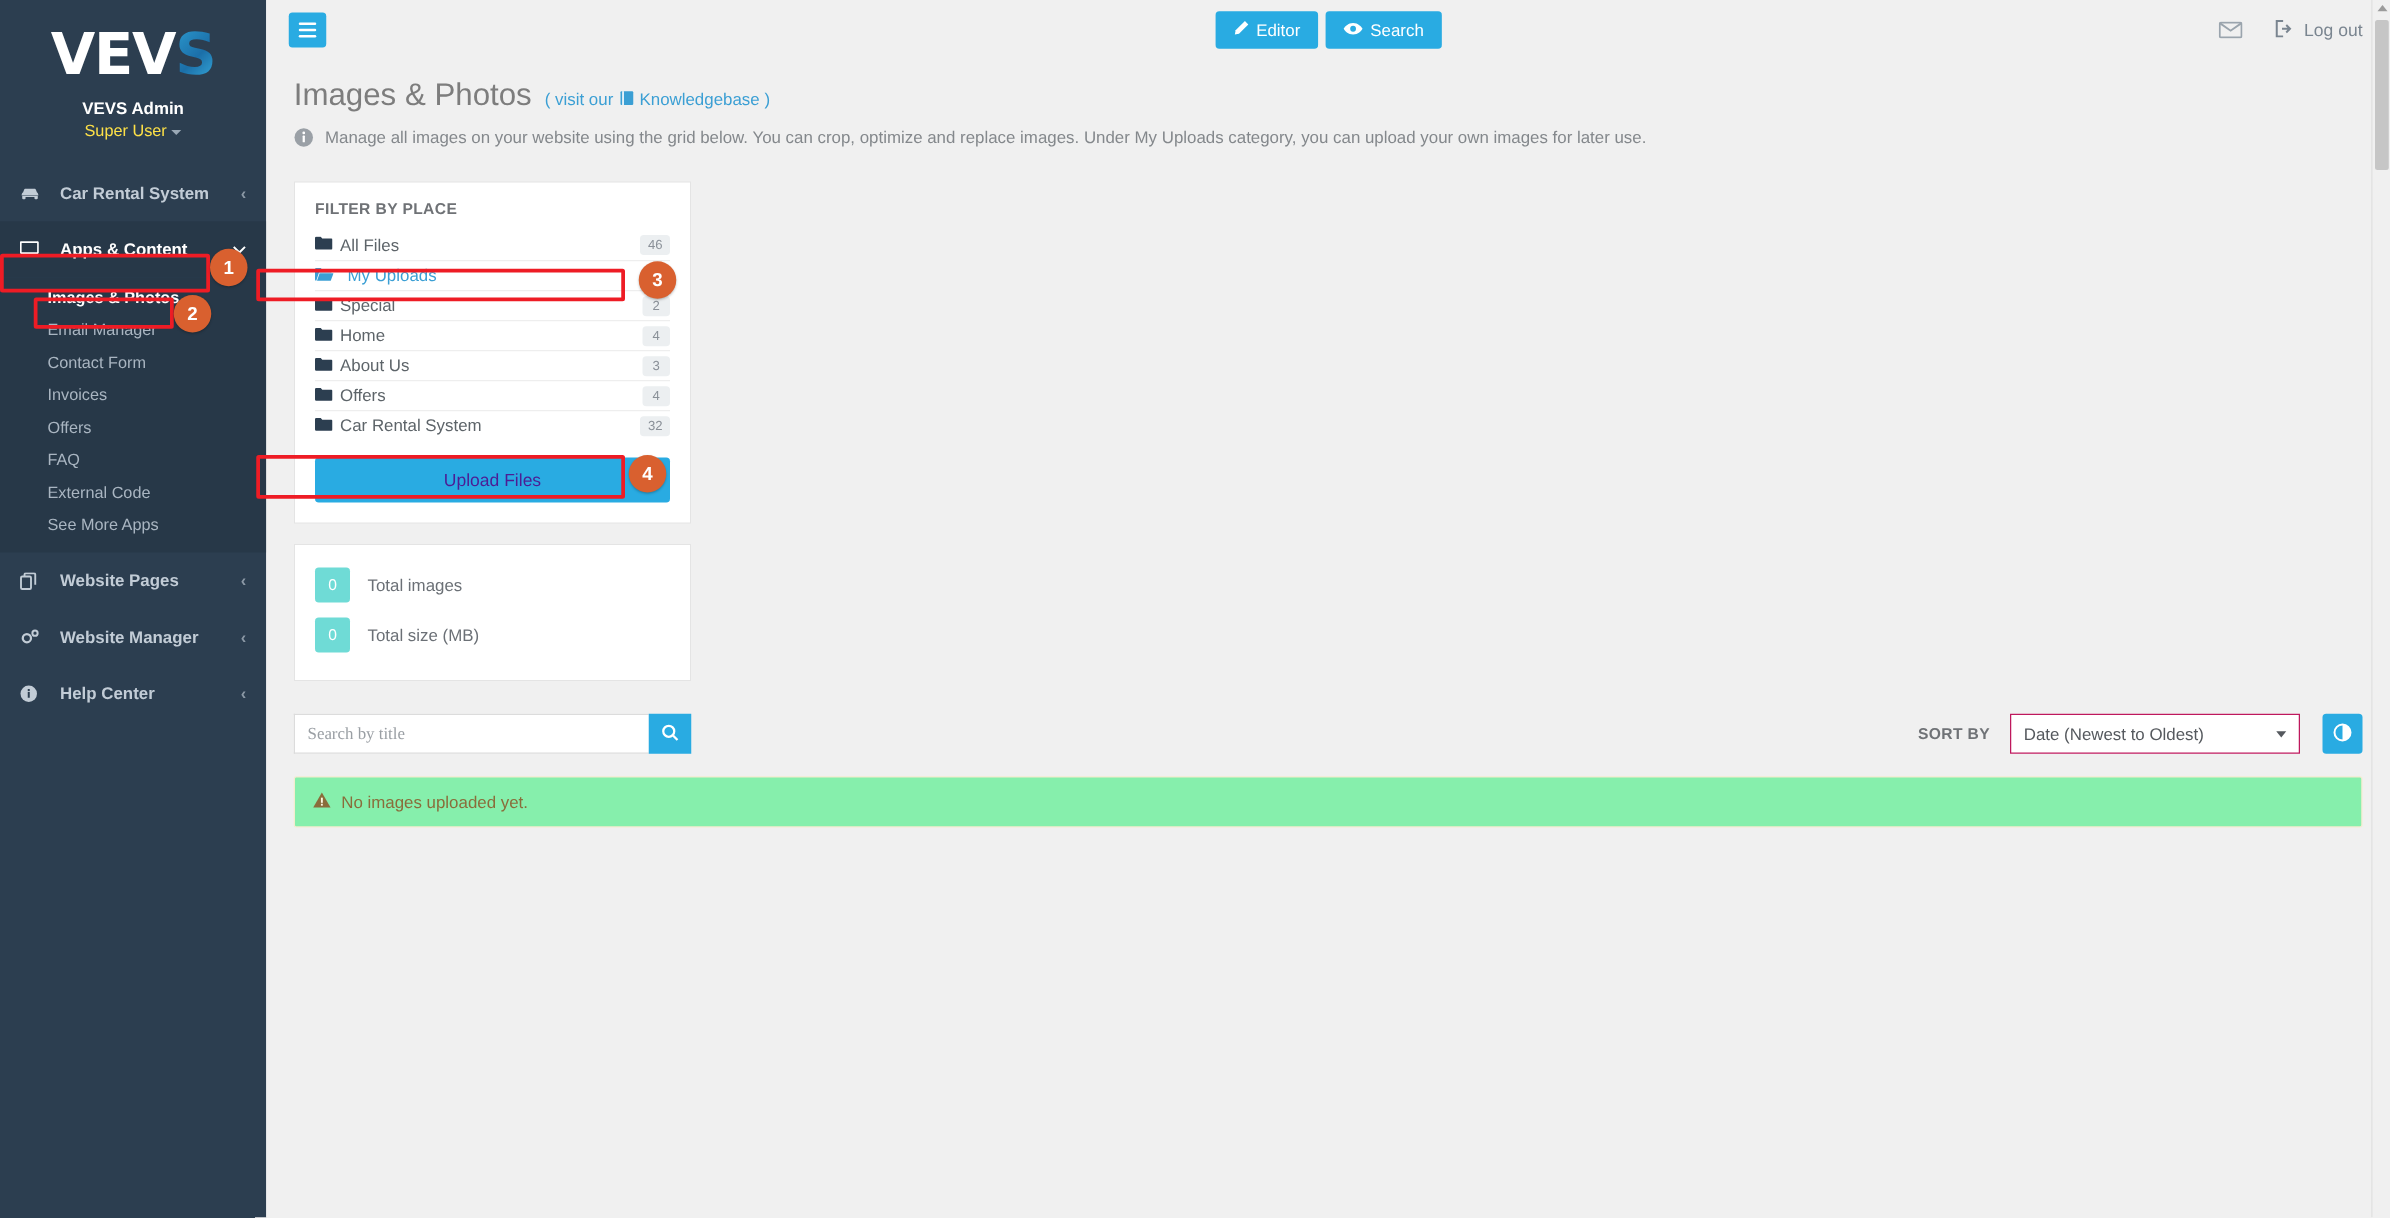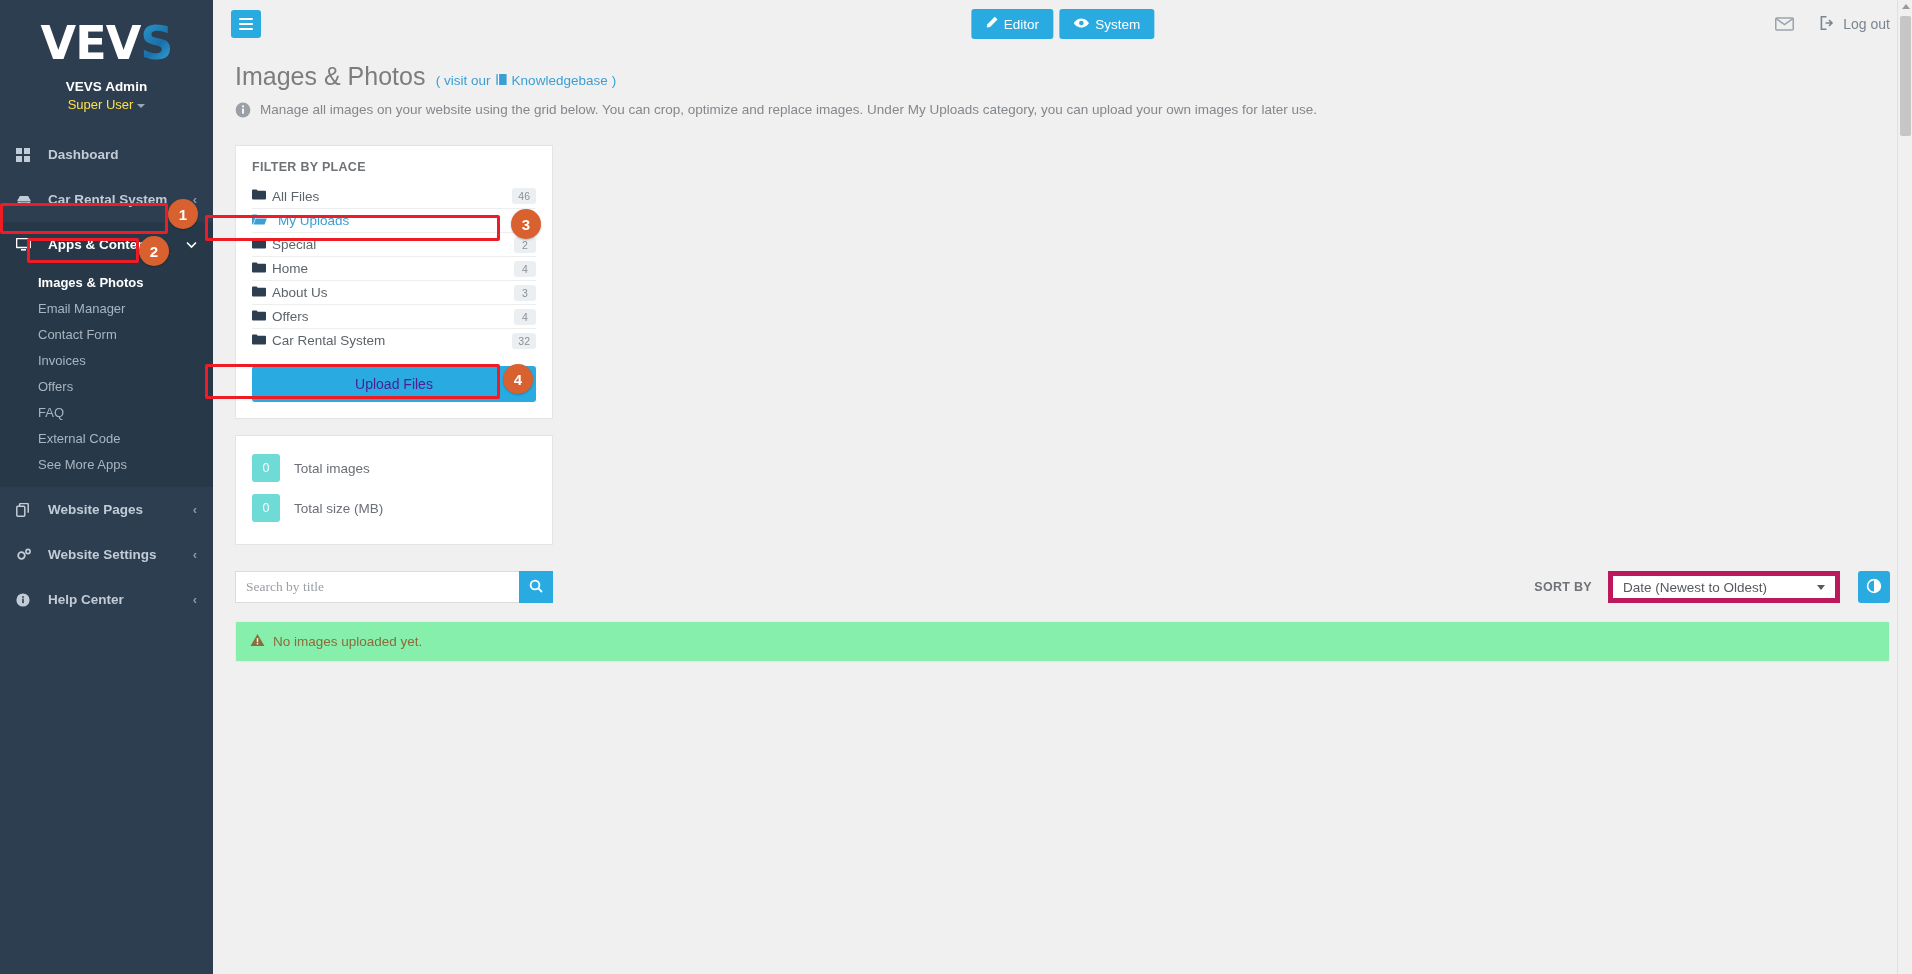--- a/index.html
+++ b/index.html
@@ -158,21 +158,21 @@
     font-family: Liberation Serif, serif; background: #fff;
   }
   .search-input::placeholder { color: #9a9fa4; }
   .search-btn {
     width: 34px; height: 32px; background: #29abe2; border: none; color: #fff;
     cursor: pointer; display: flex; align-items: center; justify-content: center;
   }
   .sort-wrap { margin-left: auto; display: flex; align-items: center; gap: 16px; }
   .sort-label { font-size: 12.5px; color: #6f7276; font-weight: bold; letter-spacing: .3px; }
   .sort-select {
-    width: 232px; height: 32px; border: 5px solid #be185d; background: #fff;
+    width: 232px; height: 32px; border: 1px solid #be185d; background: #fff;
     font-size: 13.5px; color: #55595e; padding: 0 10px;
     font-family: "Liberation Sans", sans-serif; position: relative;
     display: flex; align-items: center; cursor: pointer;
   }
   .sort-select .sel-caret {
     margin-left: auto; width: 0; height: 0;
     border-left: 4px solid transparent; border-right: 4px solid transparent;
     border-top: 5px solid #55595e;
   }
   .contrast-btn {
@@ -226,31 +226,20 @@
     </div>
 
     <div class="user-block">
       <div class="user-name">VEVS Admin</div>
       <div class="user-role">
         <span>Super User</span><span class="caret-down"></span>
       </div>
     </div>
 
     <ul class="nav">
-      <li class="nav-item">
-        <span class="ico">
-          <svg width="14" height="14" viewBox="0 0 14 14">
-              <rect x="0" y="0" width="6" height="6" fill="currentColor"></rect>
-              <rect x="8" y="0" width="6" height="6" fill="currentColor"></rect>
-              <rect x="0" y="8" width="6" height="6" fill="currentColor"></rect>
-              <rect x="8" y="8" width="6" height="6" fill="currentColor"></rect>
-            </svg>
-        </span>
-        <span>Dashboard</span>
-      </li>
 
       <li class="nav-item">
         <span class="ico">
           <svg width="16" height="12" viewBox="0 0 18 12">
               <path d="M2 8h14v2a1 1 0 0 1-1 1h-1a1 1 0 0 1-1-1v-1H5v1a1 1 0 0 1-1 1H3a1 1 0 0 1-1-1V8z" fill="currentColor"></path>
               <path d="M1.5 7.5c0-1.5.5-2.5 1.2-2.7l.9-2.2C3.8 2 4.3 1.6 5 1.6h8c.7 0 1.2.4 1.4 1l.9 2.2c.7.2 1.2 1.2 1.2 2.7H1.5z" fill="currentColor"></path>
             </svg>
         </span>
         <span>Car Rental System</span>
         <span class="chev">‹</span>
@@ -309,21 +298,21 @@
         <span class="chev">‹</span>
       </li>
 
       <li class="nav-item">
         <span class="ico">
           <svg width="16" height="14" viewBox="0 0 16 14">
               <circle cx="5.5" cy="7.5" r="3.3" fill="none" stroke="currentColor" stroke-width="1.8"></circle>
               <circle cx="12" cy="3.5" r="2.1" fill="none" stroke="currentColor" stroke-width="1.6"></circle>
             </svg>
         </span>
-        <span>Website Settings</span>
+        <span>Website Manager</span>
         <span class="chev">‹</span>
       </li>
 
       <li class="nav-item">
         <span class="ico">
           <svg width="14" height="14" viewBox="0 0 14 14">
               <circle cx="7" cy="7" r="6.6" fill="currentColor"></circle>
               <rect x="6.2" y="5.6" width="1.6" height="4.6" fill="#2c3e50"></rect>
               <rect x="6.2" y="3.2" width="1.6" height="1.7" fill="#2c3e50"></rect>
             </svg>
@@ -352,21 +341,21 @@
           </span>
           <span>Editor</span>
         </button>
         <button class="btn-blue">
           <span>
             <svg width="16" height="12" viewBox="0 0 18 12">
                 <path d="M9 .8C4.6.8 1.4 4.2.5 6c.9 1.8 4.1 5.2 8.5 5.2S16.6 7.8 17.5 6C16.6 4.2 13.4.8 9 .8z" fill="#fff"></path>
                 <circle cx="9" cy="6" r="2.6" fill="#29abe2"></circle>
               </svg>
           </span>
-          <span>System</span>
+          <span>Search</span>
         </button>
       </div>
 
       <div class="right-top">
         <span class="icon-gray">
           <svg width="19" height="14" viewBox="0 0 20 14">
               <rect x="0.8" y="0.8" width="18.4" height="12.4" rx="1" fill="none" stroke="currentColor" stroke-width="1.6"></rect>
               <path d="M1.2 1.4L10 7.6l8.8-6.2" fill="none" stroke="currentColor" stroke-width="1.6"></path>
             </svg>
         </span>

